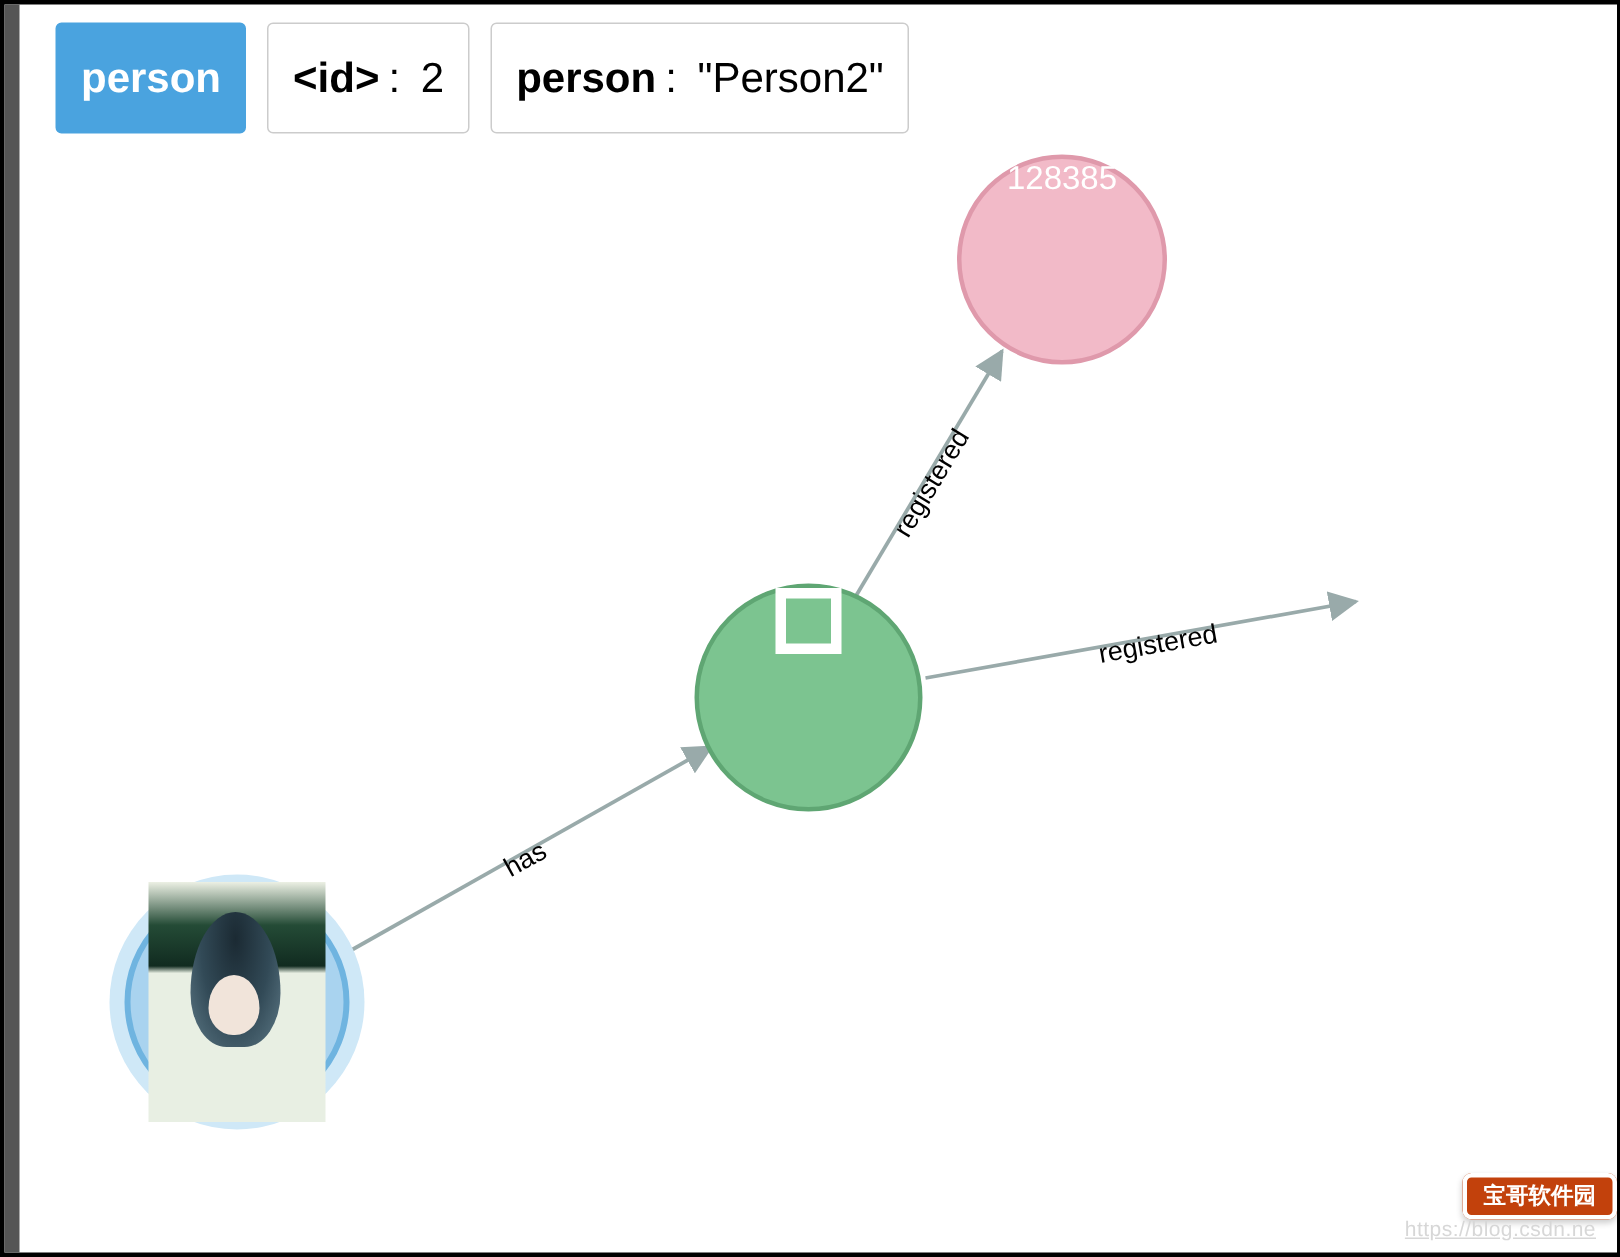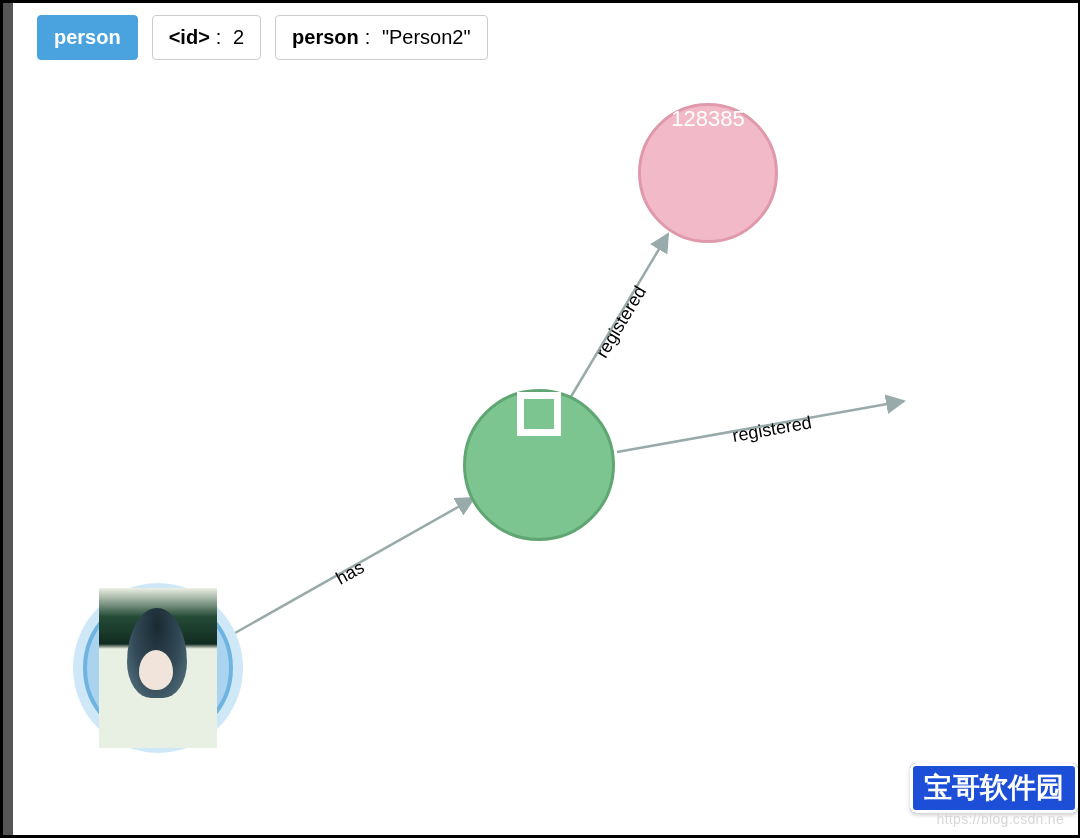--- a/index.html
+++ b/index.html
@@ -1,35 +1,35 @@
 <!DOCTYPE html>
 <html><head>
 <meta charset="utf-8">
 <style>
   html,body{margin:0;padding:0;width:1080px;height:838px;background:#fff;font-family:-apple-system,BlinkMacSystemFont,"Segoe UI",Helvetica,Arial,sans-serif;overflow:hidden;}
   .frame{position:relative;width:1080px;height:838px;border:3px solid #000;box-sizing:border-box;border-right-width:2px;}
   .left-strip{position:absolute;left:0;top:0;width:10px;height:100%;background:#555;}
   .header{position:absolute;left:34px;top:12px;display:flex;gap:14px;align-items:stretch;}
-  .tag{border:1px solid #ccc;border-radius:4px;padding:10px 16px;font-size:20px;display:flex;align-items:center;gap:6px;white-space:nowrap;background:#fff;}
+  .tag{border:1px solid #ccc;border-radius:4px;padding:20px 16px;font-size:28px;display:flex;align-items:center;gap:6px;white-space:nowrap;background:#fff;}
   .tag-primary{background:#4aa3df;border-color:#4aa3df;color:#fff;font-weight:700;}
   .tag-key{font-weight:700;}
   .tag-val{font-weight:400;}
   .canvas{position:absolute;left:0;top:0;width:100%;height:100%;}
   .node{position:absolute;border-radius:50%;display:flex;justify-content:center;box-sizing:border-box;}
   .node-pink{background:#f2bac8;border:3px solid #df99ab;color:#fff;font-size:22px;font-weight:400;}
   .node-green{background:#7cc490;border:3px solid #5fa673;}
   .node-avatar-outer{background:#cfe8f7;border:none;}
   .node-avatar-inner{position:absolute;border-radius:50%;background:#a9d3ef;border:4px solid #6fb4e0;box-sizing:border-box;}
   .avatar-img{position:absolute;background:linear-gradient(180deg,#ecf0e4 0%,#244b36 18%,#112b20 35%,#e8efe3 38%,#e8efe3 100%);box-sizing:border-box;}
   .avatar-hair{position:absolute;width:60px;height:90px;left:28px;top:20px;background:radial-gradient(ellipse at 50% 20%,#1b2a33 0%,#324a57 55%,#5d7885 100%);border-radius:50% 50% 40% 40%/60% 60% 40% 40%;filter:blur(0.4px);}  
   .avatar-face{position:absolute;width:34px;height:40px;left:40px;top:62px;background:#f1e4da;border-radius:50% 50% 48% 48%/55% 55% 45% 45%;}
   .square-icon{width:44px;height:44px;border:7px solid #fff;box-sizing:border-box;}
   .edge-label{font-size:18px;fill:#000;}
-  .watermark{position:absolute;right:14px;bottom:8px;font-size:14px;color:#d7d7d7;letter-spacing:.3px;}
-  .badge{position:absolute;right:0;bottom:22px;background:#1d4ed8;color:#fff;font-size:28px;font-weight:700;padding:6px 14px;border-radius:6px;box-shadow:0 0 0 3px #fff inset,0 2px 4px rgba(0,0,0,.2);}
+  .watermark{position:absolute;right:14px;bottom:8px;font-size:14px;color:#d7d7d7;letter-spacing:.3px;text-decoration:underline;}
+  .badge{position:absolute;right:0;bottom:22px;background:#c2410c;color:#fff;font-size:15px;font-weight:700;padding:6px 14px;border-radius:6px;box-shadow:0 0 0 3px #fff inset,0 2px 4px rgba(0,0,0,.2);}
 </style>
 </head>
 <body>
 <div class="frame">
   <div class="left-strip"></div>
 
   <div class="header">
     <div class="tag tag-primary">
       <span>person</span>
     </div>

